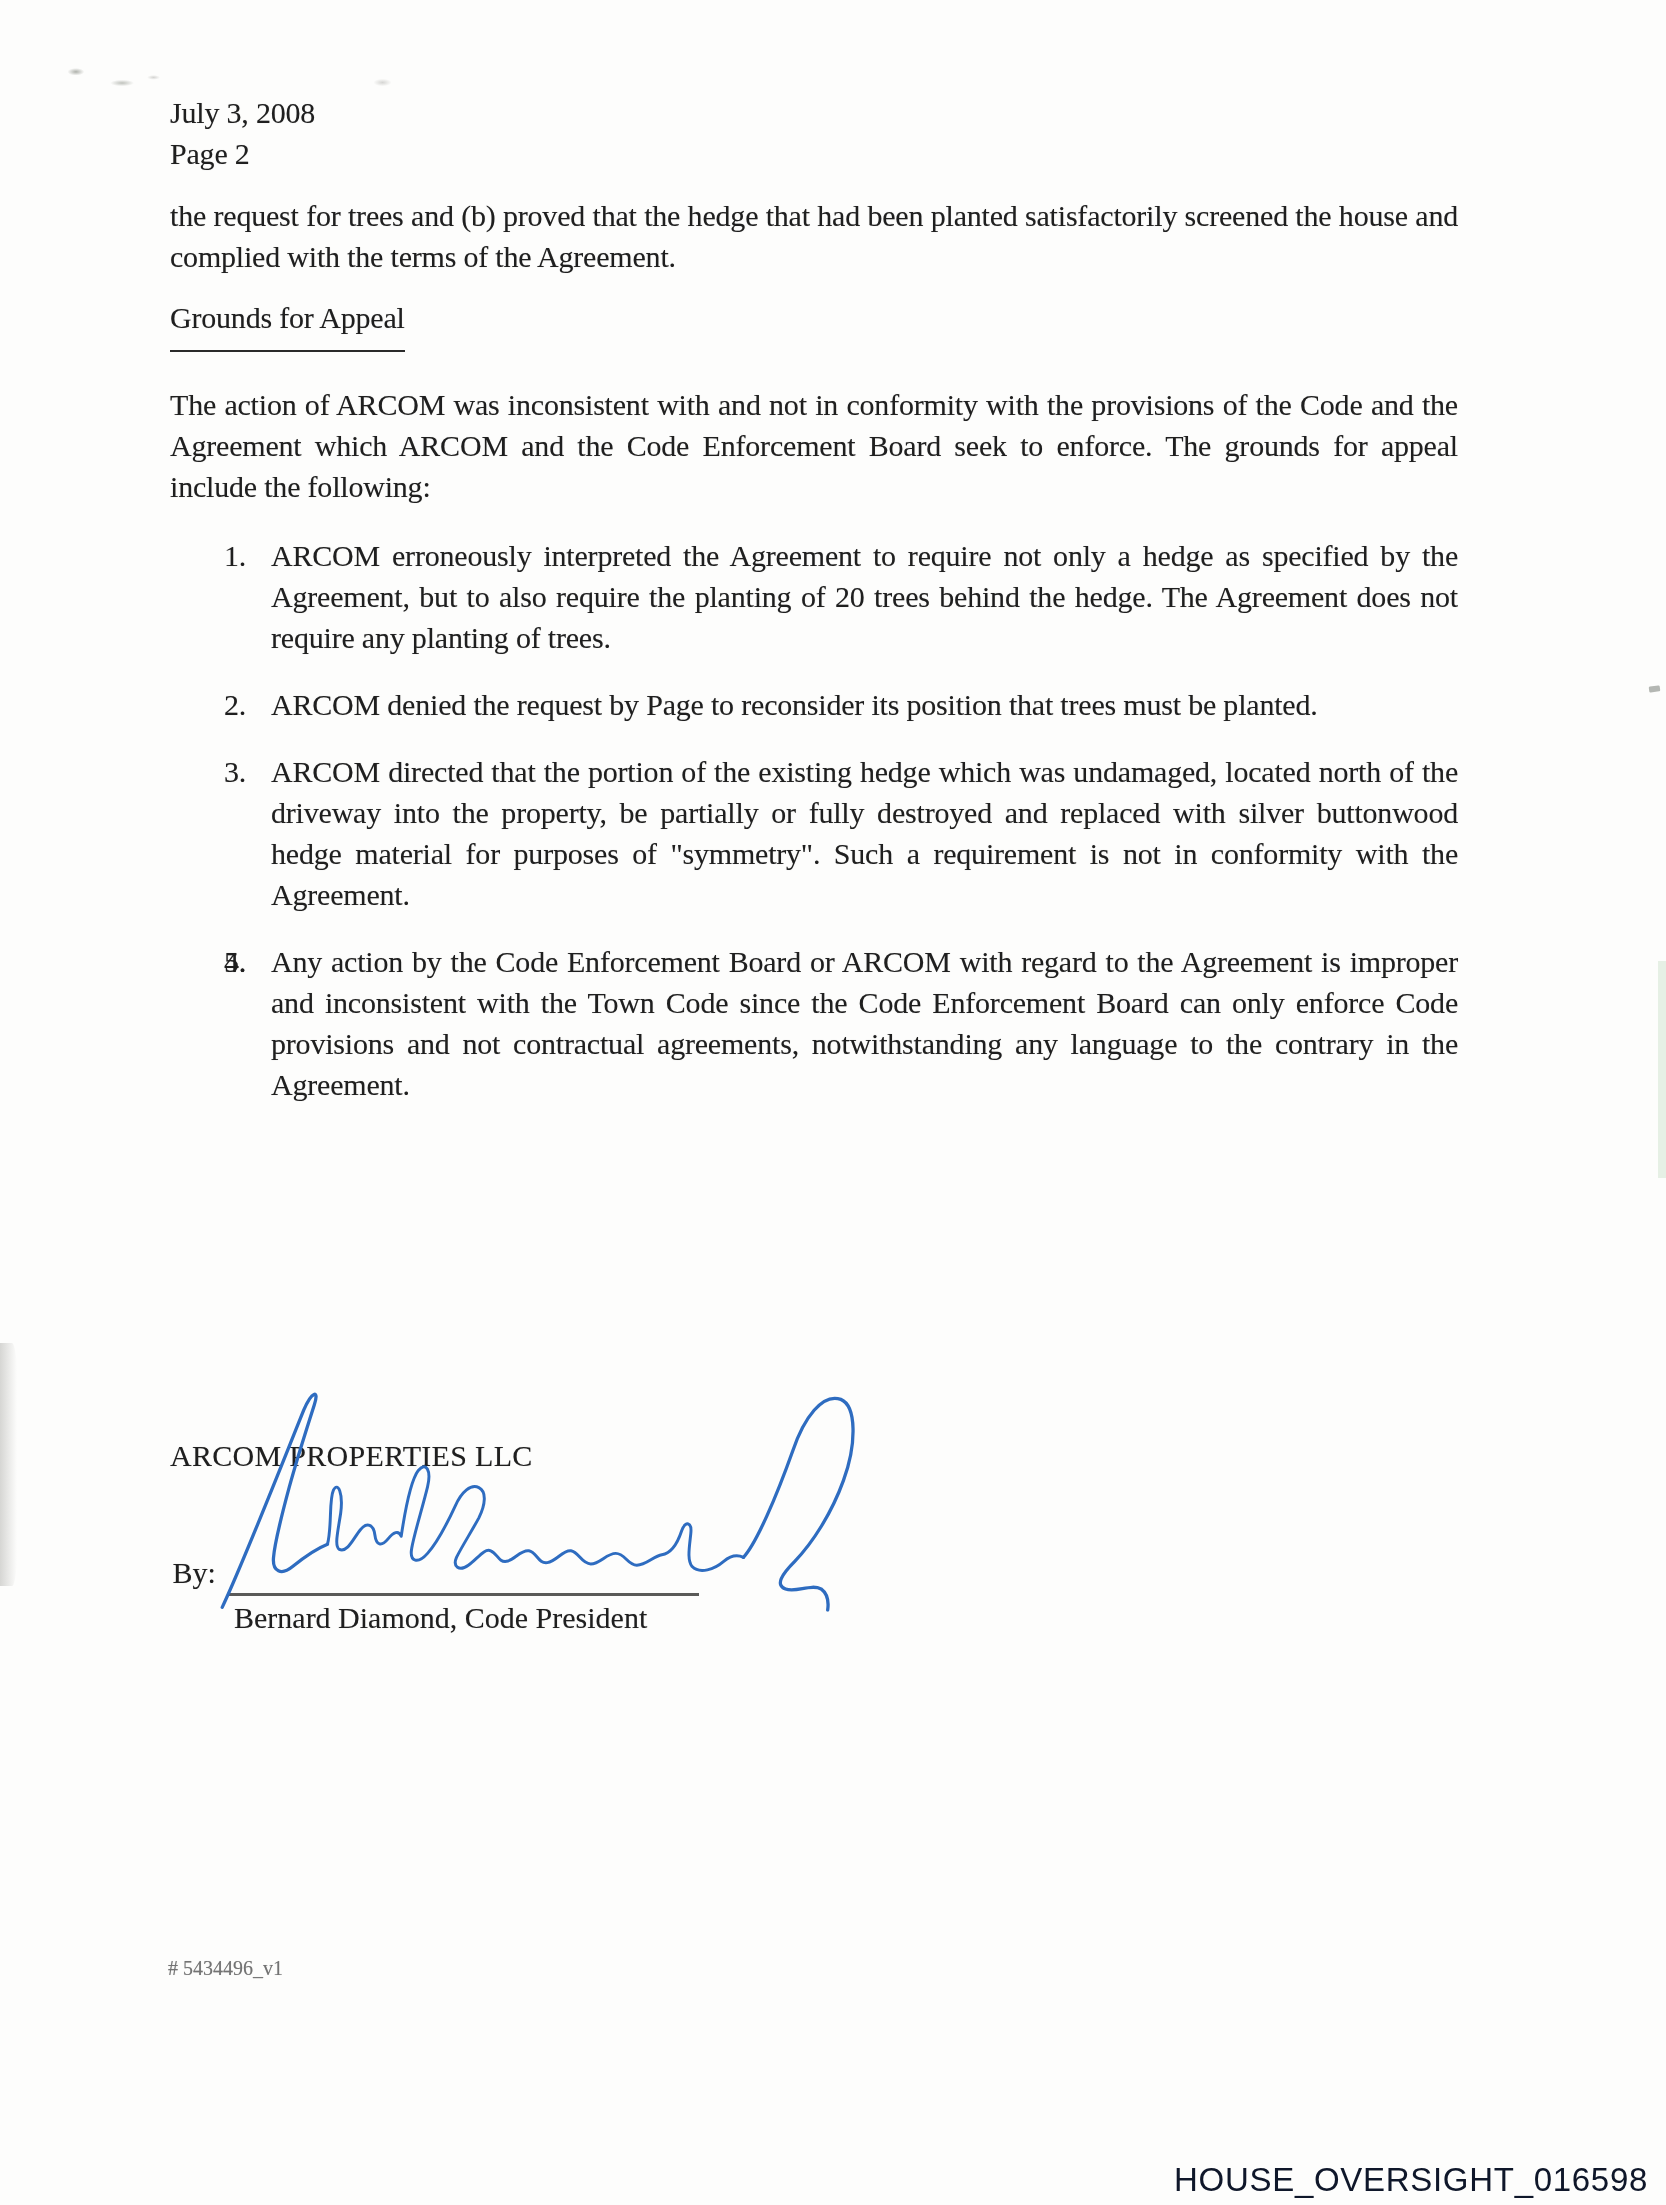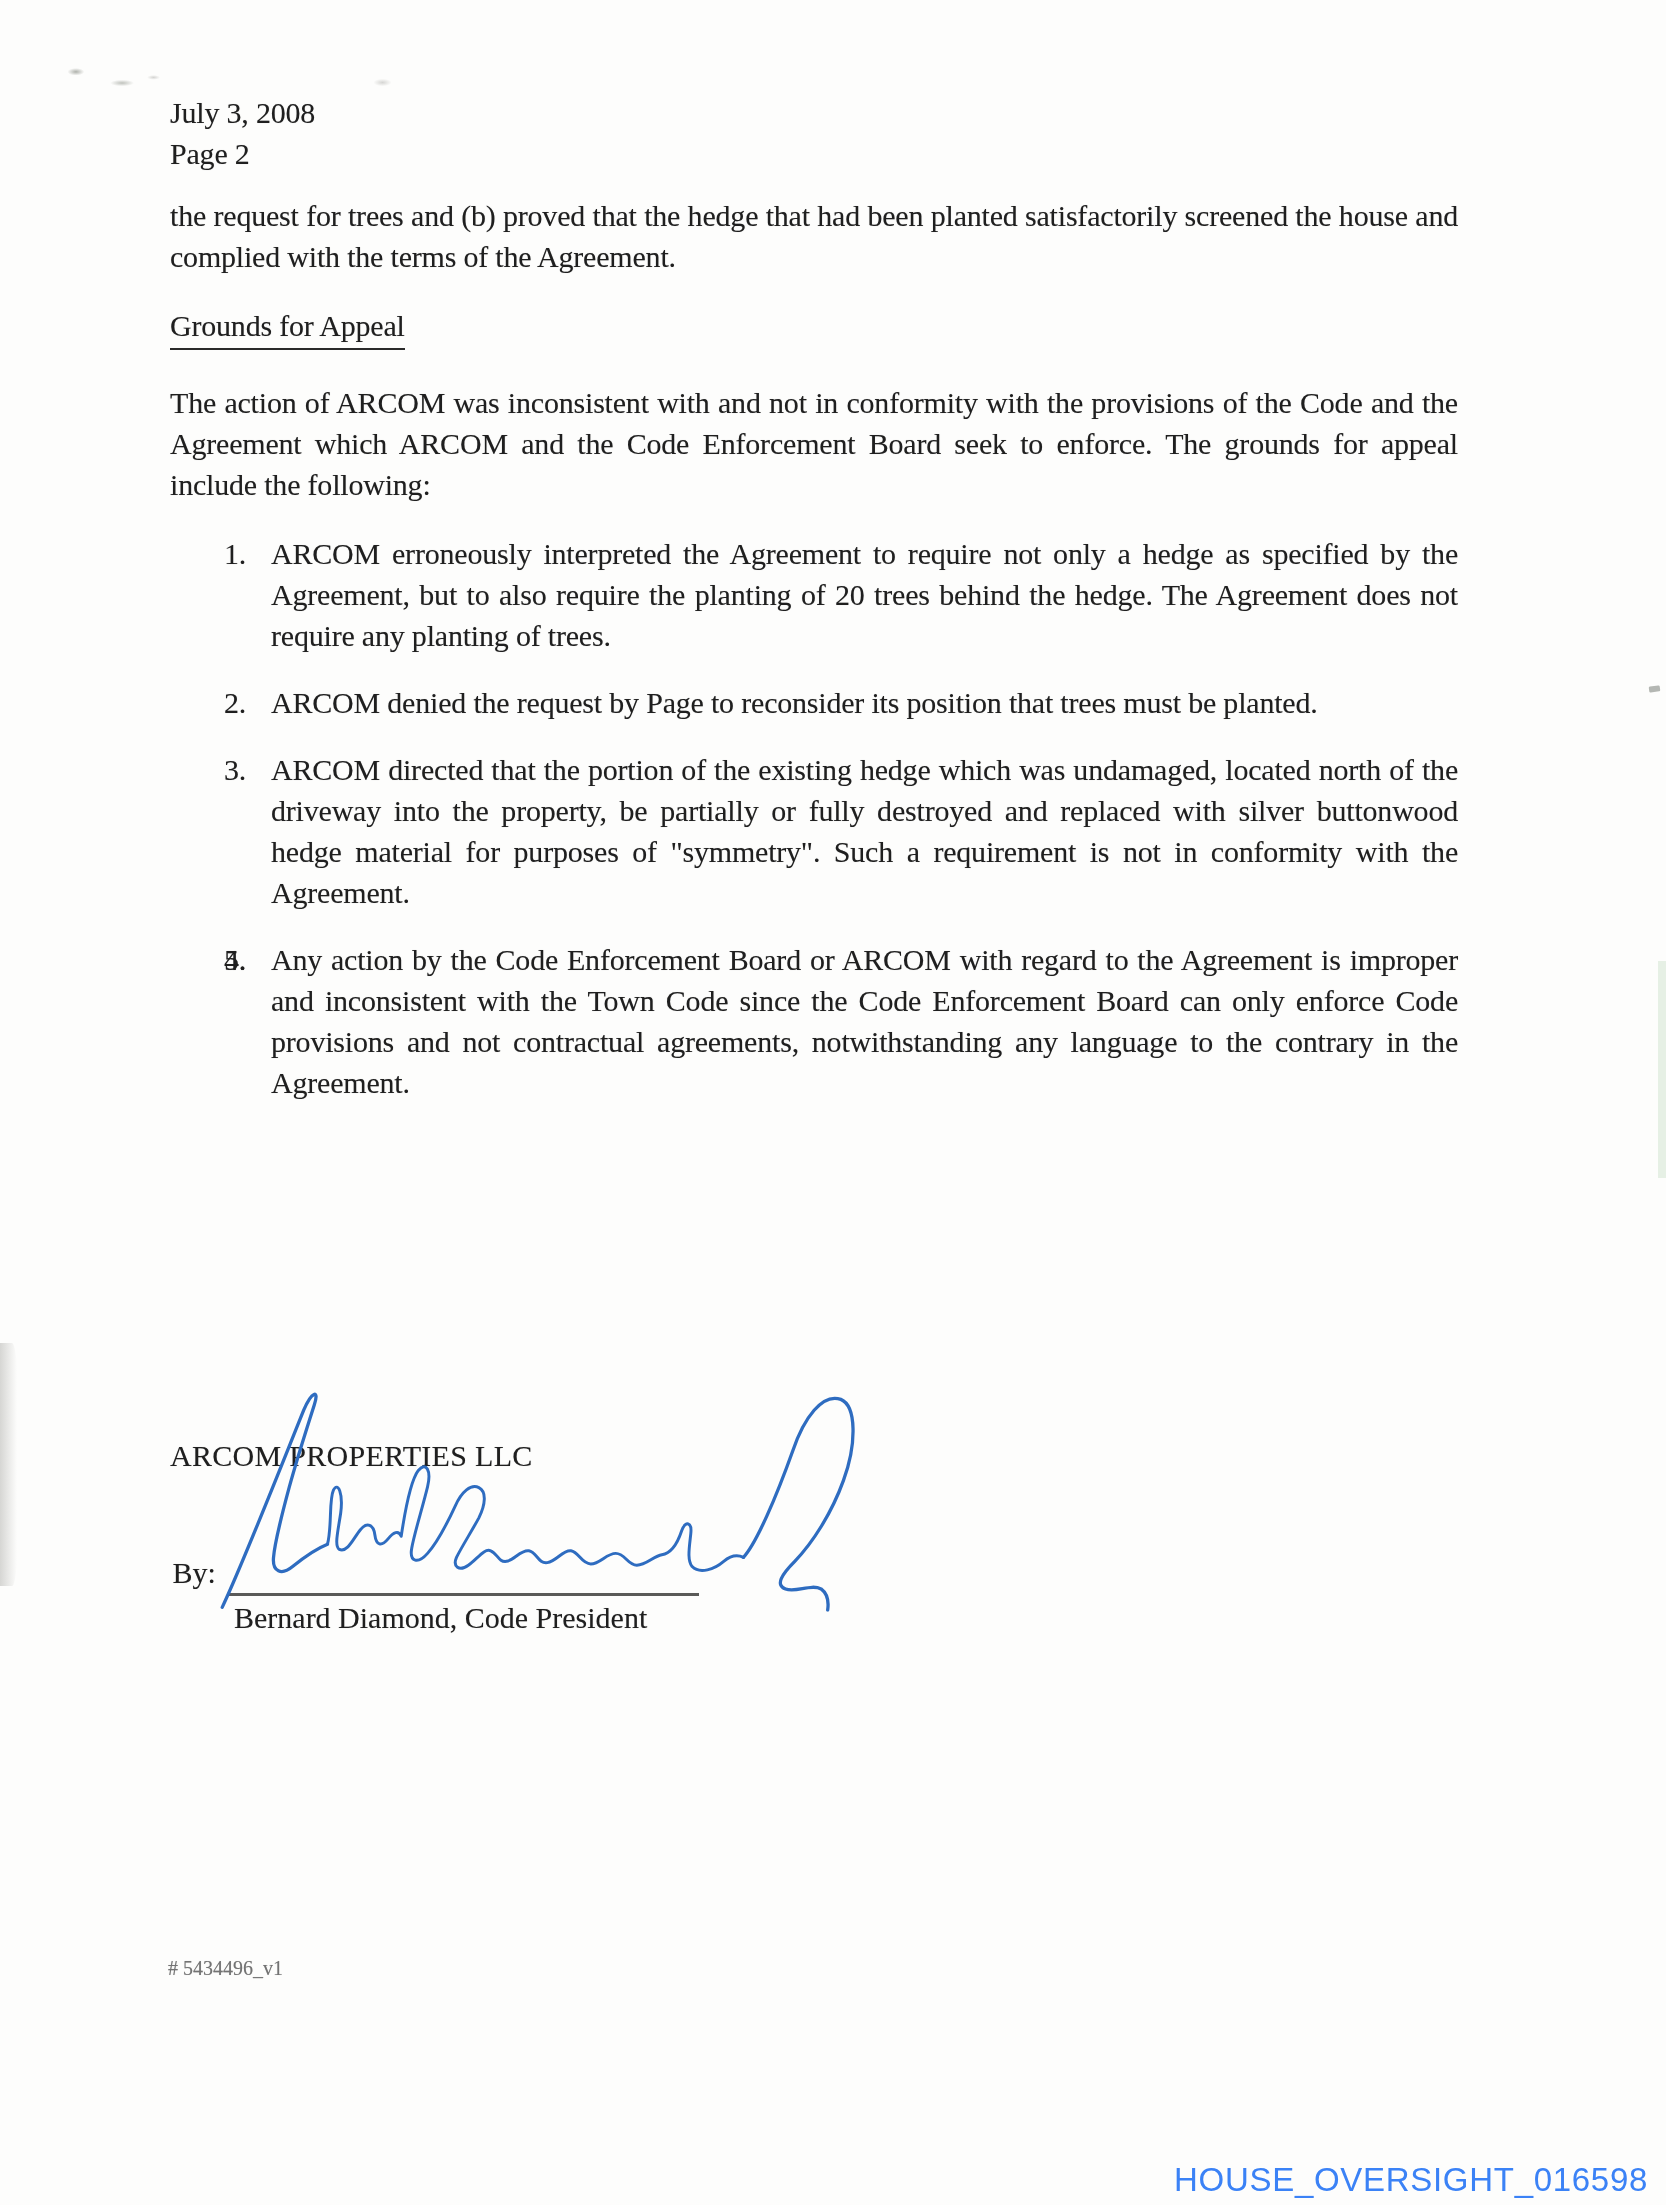--- a/index.html
+++ b/index.html
@@ -23,22 +23,21 @@
     letter-spacing: -0.2px;
     text-shadow: 0 0 0.7px rgba(30,30,30,0.35);
   }
   .date-line { white-space: nowrap; }
   .para { text-align: justify; }
   .intro-para { margin-top: 21px; }
   .section-heading { margin-top: 20px; }
   .section-heading span {
     display: inline-block;
     border-bottom: 2px solid #2a2a2a;
-    padding-bottom: 2px;
-    margin-top: 8px;
+    padding-bottom: 12px;
   }
   .grounds-para { margin-top: 32px; }
   .grounds-list { margin-top: 28px; }
   .ground-item {
     position: relative;
     padding-left: 101px;
     text-align: justify;
     margin-bottom: 26px;
   }
   .ground-item:last-child { margin-bottom: 0; }
@@ -84,21 +83,21 @@
     color: #737373;
     text-shadow: 0 0 0.7px rgba(30,30,30,0.3);
   }
   .bates-number {
     position: absolute;
     right: 18px;
     top: 2161px;
     font-family: "Liberation Sans", "DejaVu Sans", sans-serif;
     font-size: 33px;
     letter-spacing: 0.7px;
-    color: #3b82f6;
+    color: #0f172a;
   }
 
   
   .smudge-top-left {
     position: absolute; left: 57px; top: 62px; width: 105px; height: 28px;
     background:
       radial-gradient(ellipse 12px 5.3px at 18% 35%, rgba(110,115,105,0.55), transparent 70%),
       radial-gradient(ellipse 17px 4.6px at 62% 75%, rgba(130,135,125,0.5), transparent 70%),
       radial-gradient(ellipse 9.2px 3.3px at 92% 55%, rgba(150,150,145,0.4), transparent 70%);
   }

